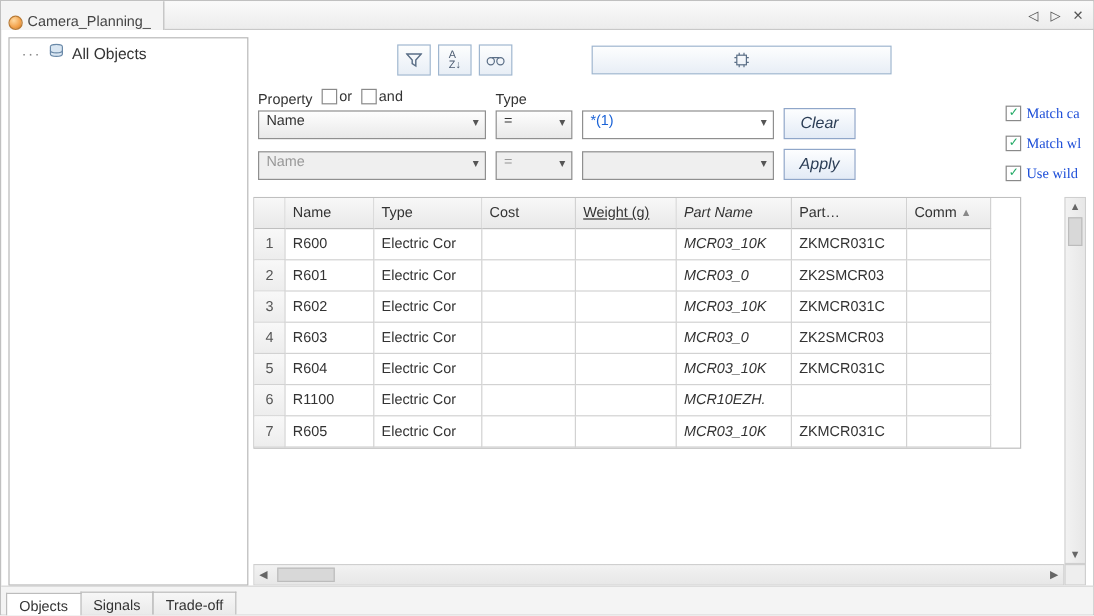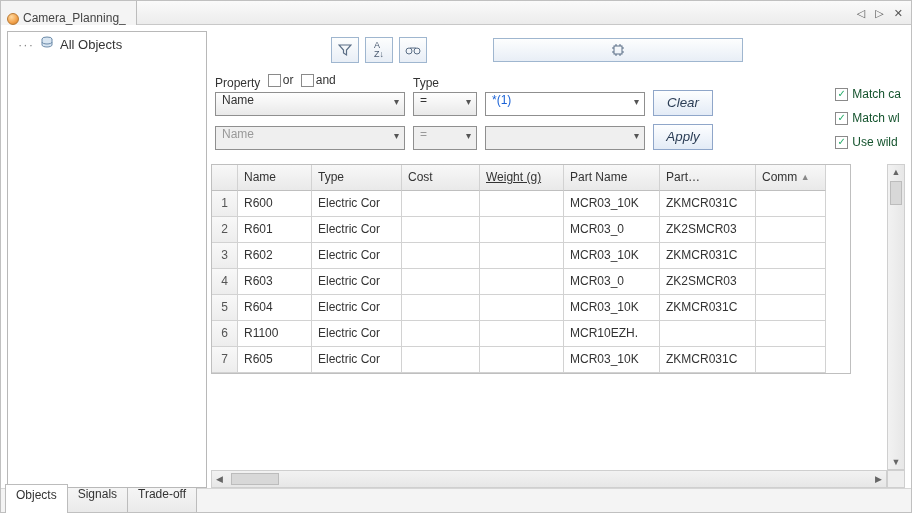--- a/index.html
+++ b/index.html
@@ -155,21 +155,21 @@
     border:1px solid #8fa6c9;
     background: linear-gradient(#fdfeff,#e3ebf6);
     color:#2b3d55; cursor:pointer;
     padding: 0 10px;
     font-style: italic;
   }
   .checks {
     display:flex; flex-direction:column; gap:10px; padding-top:14px;
     white-space:nowrap;
   }
-  .checks label{ display:flex; align-items:center; gap:4px; font-size:12px; color:#14532d;}
+  .checks label{ display:flex; align-items:center; gap:4px; font-size:12px; color:#1d4ed8;font-family:Liberation Serif, serif;}
 
   
   .tablewrap {
     flex:1;
     position:relative;
     overflow:hidden;
     border-top: none;
     margin-left: 0;
     min-height:0;
   }
@@ -194,21 +194,21 @@
     background: linear-gradient(#f8f8f8,#e9e9e9);
     color:#333;
     border-bottom:1px solid #bfbfbf;
   }
   .c-idx{ width:26px; justify-content:center; background:linear-gradient(#f8f8f8,#ededed); color:#555;}
   .ghead .c-idx{ background:linear-gradient(#f8f8f8,#e9e9e9);}
   .c-name{ width:74px;}
   .c-type{ width:90px;}
   .c-cost{ width:78px;}
   .c-weight{ width:84px;text-decoration:underline;}
-  .c-partname{ width:96px;}
+  .c-partname{ width:96px;font-style:italic;}
   .c-partno{ width:96px;}
   .c-comm{ width:70px;}
   .vscroll {
     position:absolute; right:0; top:0; width:18px; height: calc(100% - 18px);
     background: linear-gradient(90deg,#f2f2f2,#e7e7e7);
     border:1px solid #cfcfcf;
     display:flex; flex-direction:column; align-items:center;
   }
   .vscroll .arrow{ font-size:9px; color:#666; padding:2px 0;}
   .vscroll .thumb{ width:12px; height:24px; background:#d8d8d8; border:1px solid #bcbcbc; margin-top:2px;}
@@ -225,21 +225,21 @@
 
   
   .bottomtabs {
     display:flex; align-items:flex-end;
     height:24px;
     padding-left:4px;
     background:#f4f4f4;
     border-top:1px solid #d6d6d6;
   }
   .btab {
-    padding: 3px 10px 11px 10px;
+    padding: 3px 10px 1px 10px;
     border:1px solid #bcbcbc;
     border-bottom:none;
     background:linear-gradient(#f7f7f7,#eaeaea);
     margin-right:-1px;
     font-size:12px;
     color:#333;
     cursor:pointer;
   }
   .btab.active {
     background:#fff;

